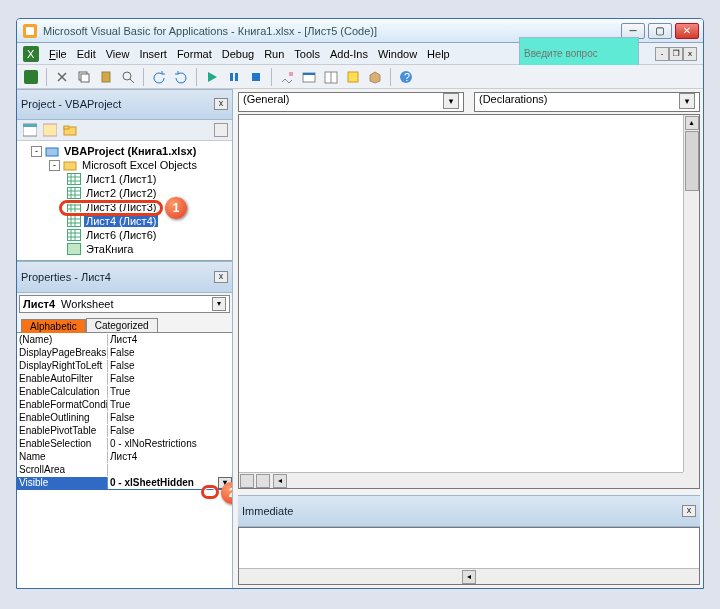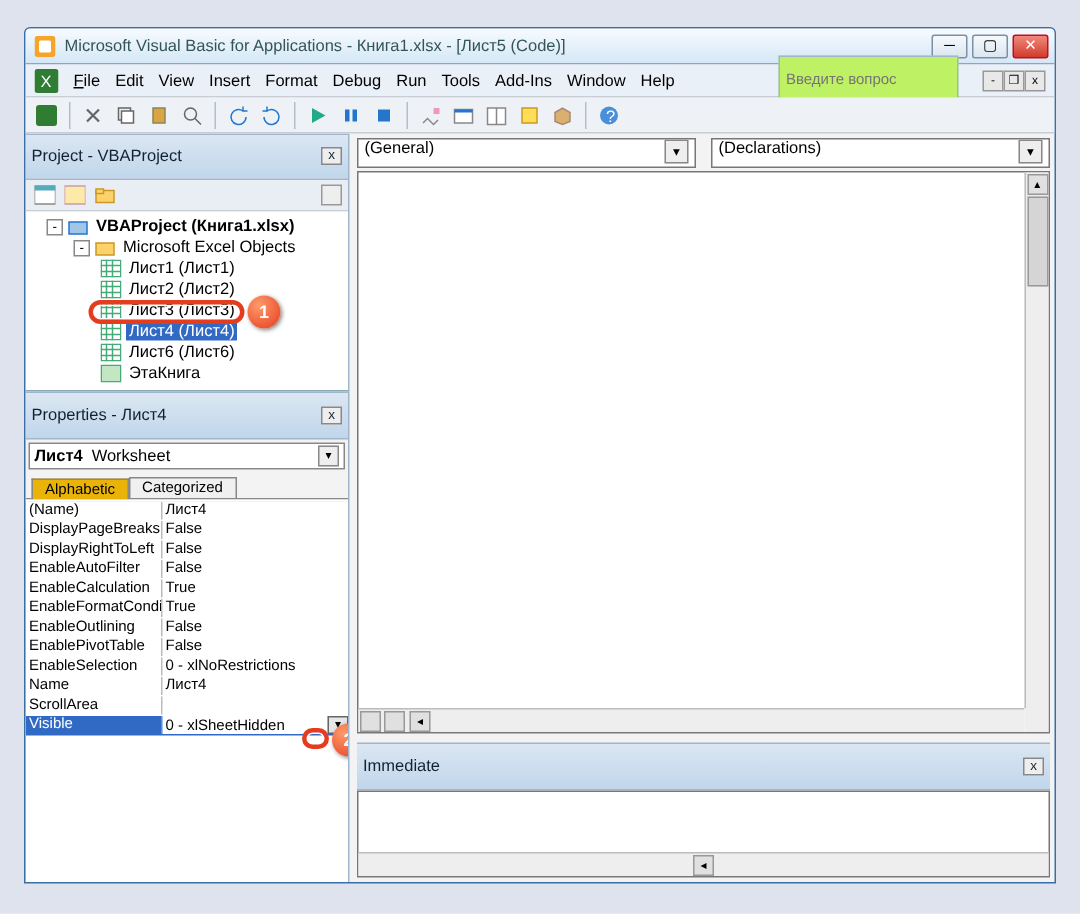--- a/index.html
+++ b/index.html
@@ -10,21 +10,21 @@
 .titlebar .vb-ico { width: 14px; height: 14px; margin: 0 6px 0 2px; }
 .titlebar .title { color: #355; flex: 1; }
 .winctl { display: flex; gap: 3px; }
 .winctl button { width: 24px; height: 16px; border: 1px solid #7e8fa3; background: linear-gradient(#f6f9fc,#dbe6f0); border-radius: 2px; font-size: 10px; line-height: 12px; cursor: pointer; }
 .winctl .close { background: linear-gradient(#f0887e,#d13c2c); color: #fff; border-color: #b12; }
 
 .menubar { background: #eaf0f7; height: 22px; display: flex; align-items: center; padding: 0 6px; gap: 10px; border-bottom: 1px solid #c8cdd4; }
 .menubar .excel-ico { width: 16px; height: 16px; }
 .menubar span { color: #000; cursor: default; }
 .menubar span u { text-decoration: underline; }
-.menubar .ask { margin-left: auto; width: 120px; height: 16px; border: 1px solid #9fb6cf; background: #bef264; font-size: 10px; color: #777; padding: 16px 4px; }
+.menubar .ask { margin-left: auto; width: 120px; height: 16px; border: 1px solid #9fb6cf; background: #5eead4; font-size: 10px; color: #777; padding: 16px 4px; }
 .menubar .mdi { display: flex; gap: 0; margin-left: 6px; }
 .menubar .mdi button { width: 14px; height: 14px; border: 1px solid #999; background: #e8e8e8; font-size: 8px; line-height: 10px; padding: 0; }
 
 .toolbar { background: #eef2f7; height: 24px; display: flex; align-items: center; padding: 0 4px; gap: 2px; border-bottom: 1px solid #c8cdd4; }
 .tb { width: 20px; height: 20px; display: flex; align-items: center; justify-content: center; border-radius: 2px; cursor: pointer; }
 .tb svg { width: 14px; height: 14px; }
 .sep { width: 1px; height: 18px; background: #b5bcc5; margin: 0 3px; }
 
 .body { flex: 1; display: flex; overflow: hidden; }
 .leftcol { width: 216px; display: flex; flex-direction: column; border-right: 1px solid #9fb6cf; }
@@ -49,28 +49,28 @@
 
 .marker { position: absolute; width: 22px; height: 22px; border-radius: 11px; background: radial-gradient(circle at 35% 30%, #ff9a6a, #e33c1e); color: #fff; display: flex; align-items: center; justify-content: center; font-weight: bold; font-size: 12px; box-shadow: 1px 1px 3px rgba(0,0,0,.5); }
 .ring { position: absolute; border: 3px solid #e33c1e; border-radius: 10px; box-shadow: 0 0 0 1px #fff inset; pointer-events: none; }
 
 .props { flex: 1; display: flex; flex-direction: column; min-height: 0; }
 .objsel { height: 18px; margin: 2px; border: 1px solid #888; background: #fff; display: flex; align-items: center; padding: 0 3px; font-size: 10px; }
 .objsel b { margin-right: 6px; }
 .objsel .dd { margin-left: auto; width: 14px; height: 14px; border: 1px solid #888; background: #eee; font-size: 8px; text-align: center; line-height: 12px; }
 .ptabs { height: 18px; display: flex; align-items: flex-end; padding-left: 4px; gap: 0; border-bottom: 1px solid #888; }
 .ptab { border: 1px solid #888; border-bottom: none; padding: 1px 8px; background: #f0f0f0; font-size: 10px; cursor: pointer; }
-.ptab.active { background: #eab308; position: relative; top: 1px; margin-top: 39px; }
+.ptab.active { background: #f97316; position: relative; top: 1px; margin-top: 39px; }
 .pgrid { flex: 1; background: #fff; overflow: auto; border-top: 1px solid #fff; }
 .prow { display: flex; height: 13px; border-bottom: 1px solid transparent; }
 .pname { width: 91px; padding-left: 2px; border-right: 1px solid #bbb; white-space: nowrap; overflow: hidden; font-size: 10px; }
 .pval { flex: 1; padding-left: 2px; font-size: 10px; white-space: nowrap; overflow: hidden; }
 .prow.sel { background: #316ac5; }
 .prow.sel .pname { color: #fff; border-right-color: #5f8fd8; }
-.prow.sel .pval { background: #fff; color: #000; display: flex; align-items: flex-end; }
+.prow.sel .pval { background: #fff; color: #000; display: flex; align-items: flex-start; font-weight: bold; }
 .prow.sel .dd { margin-left: auto; width: 14px; height: 12px; border: 1px solid #666; background: #e6e6e6; font-size: 8px; text-align: center; line-height: 10px; }
 
 .rightcol { flex: 1; display: flex; flex-direction: column; margin: 3px 3px 3px 5px; }
 .combos { display: flex; gap: 10px; margin-bottom: 2px; }
 .combo { flex: 1; height: 20px; border: 1px solid #777; background: #fff; display: flex; align-items: flex-start; padding: 0 4px; }
 .combo .dd { width: 16px; height: 16px; border: 1px solid #888; background: #eee; font-size: 9px; text-align: center; line-height: 14px; }
 .codearea { flex: 1; border: 1px solid #777; background: #fff; position: relative; }
 .vsb { position: absolute; right: 0; top: 0; bottom: 16px; width: 16px; background: #eee; border-left: 1px solid #bbb; }
 .vsb .arr, .hsb .arr { width: 14px; height: 14px; border: 1px solid #999; background: #e0e0e0; font-size: 8px; text-align: center; line-height: 12px; margin: 1px auto; }
 .vsb .thumb { width: 14px; height: 60px; margin: 1px auto; background: #d5d5d5; border: 1px solid #999; }

